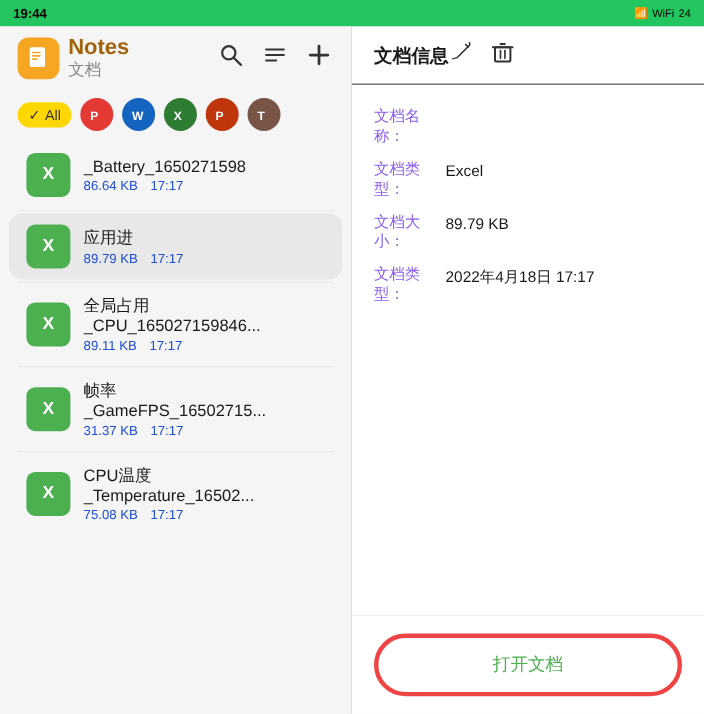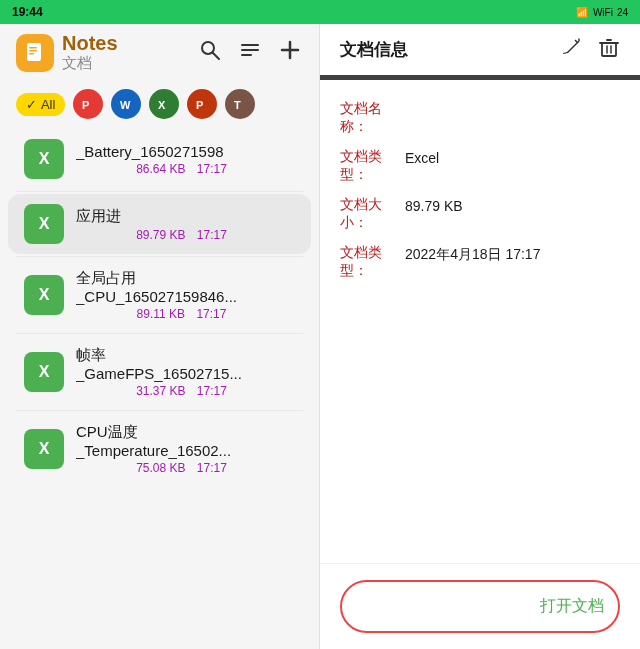--- a/index.html
+++ b/index.html
@@ -166,40 +166,38 @@
     .file-name {
       font-size: 15px;
       font-weight: 500;
       color: #1a1a1a;
       white-space: nowrap;
       overflow: hidden;
       text-overflow: ellipsis;
     }
     .file-meta {
       font-size: 12px;
-      color: #a21caf;
+      color: #1d4ed8;
       margin-top: 2px;
-      text-align: center;
     }
     .file-meta span { margin-right: 8px; }
 
     
     .right-panel {
       flex: 1;
       background: white;
       display: flex;
       flex-direction: column;
     }
 
     .right-header {
       display: flex;
       align-items: center;
-      justify-content: space-between;
       padding: 12px 20px;
-      border-bottom: 5px solid #404040;
+      border-bottom: 1px solid #404040;
     }
     .right-title {
       font-size: 17px;
       font-weight: 600;
       color: #1a1a1a;
     }
     .right-actions {
       display: flex;
       gap: 16px;
     }
@@ -215,47 +213,47 @@
     .doc-info {
       padding: 20px 20px;
       flex: 1;
     }
     .info-row {
       display: flex;
       margin-bottom: 12px;
       font-size: 14px;
     }
     .info-label {
-      color: #b91c1c;
+      color: #8b5cf6;
       width: 65px;
       flex-shrink: 0;
       font-size: 14px;
     }
     .info-value {
       color: #1a1a1a;
       font-size: 14px;
       line-height: 1.5;
     }
 
     
     .open-btn-container {
       padding: 16px 20px;
       border-top: 1px solid #f0f0f0;
     }
     .open-btn {
       width: 100%;
       padding: 14px;
-      border: 2px solid #ef4444;
+      border: 4px solid #ef4444;
       background: white;
       border-radius: 30px;
       font-size: 16px;
       font-weight: 500;
       color: #4CAF50;
       cursor: pointer;
-      text-align: right;
+      text-align: center;
     }
 
     
     .file-divider {
       height: 1px;
       background: #e8e8e8;
       margin: 0 16px;
     }
   </style>
 </head>

